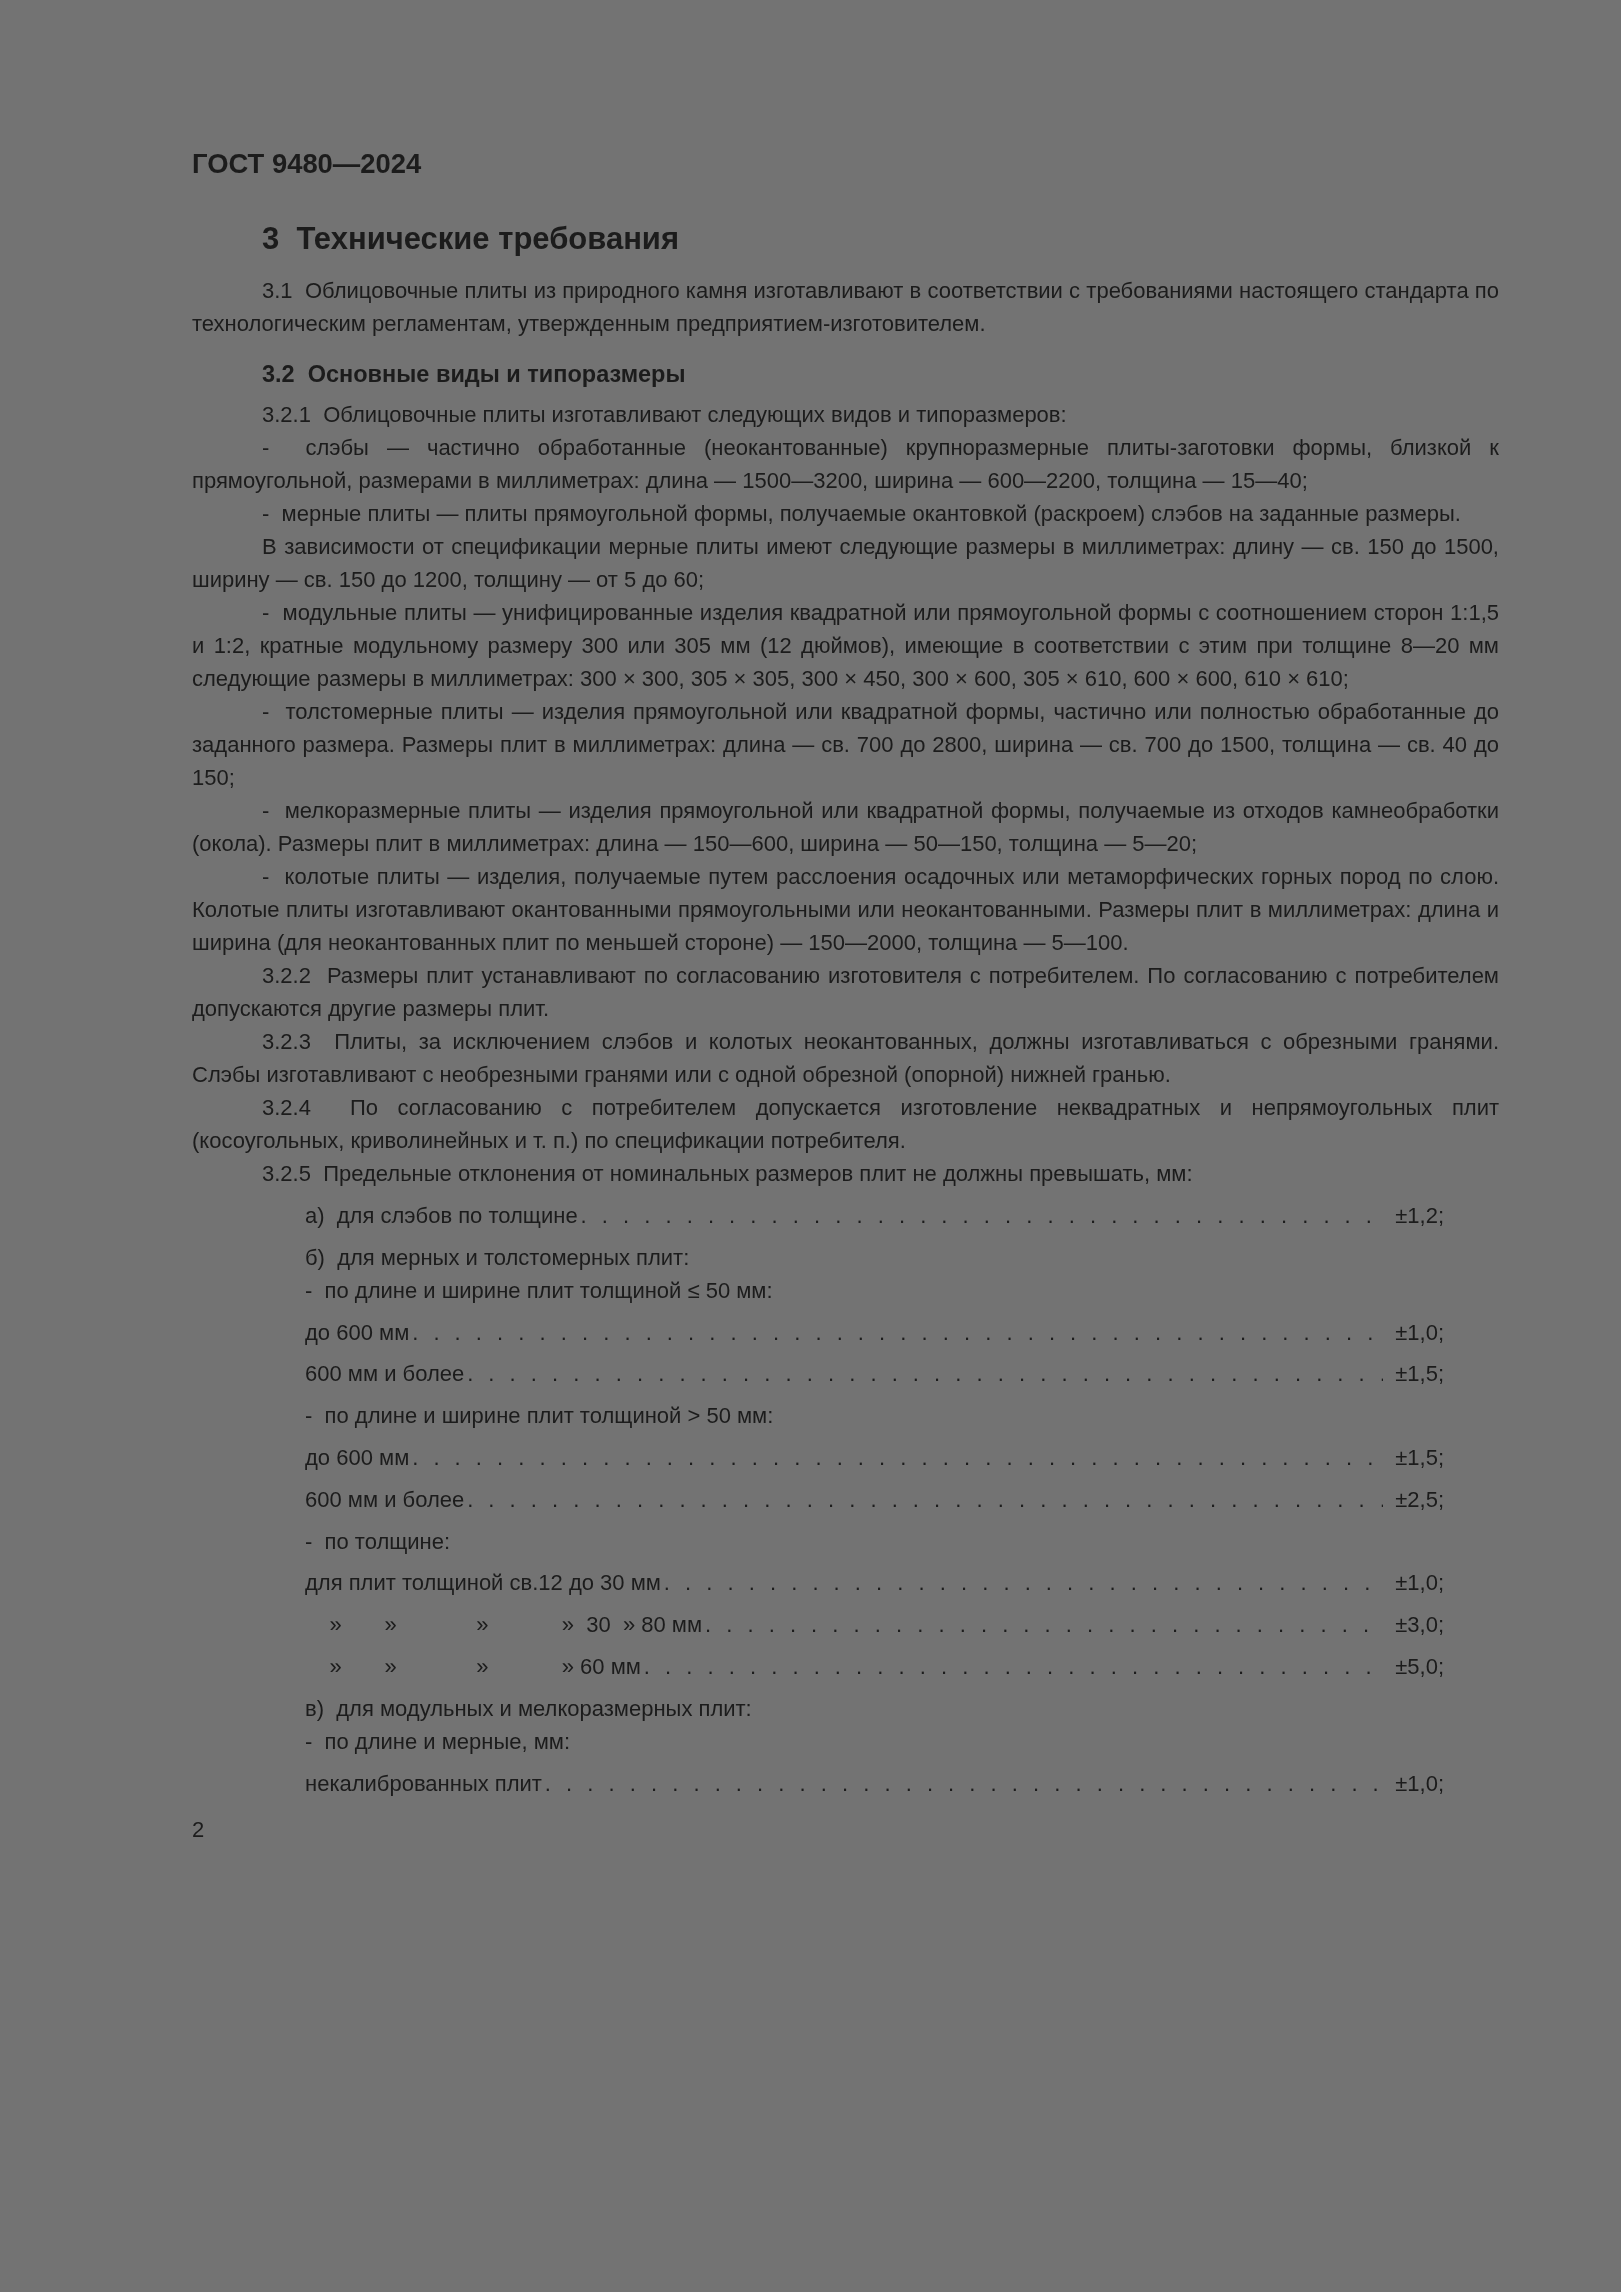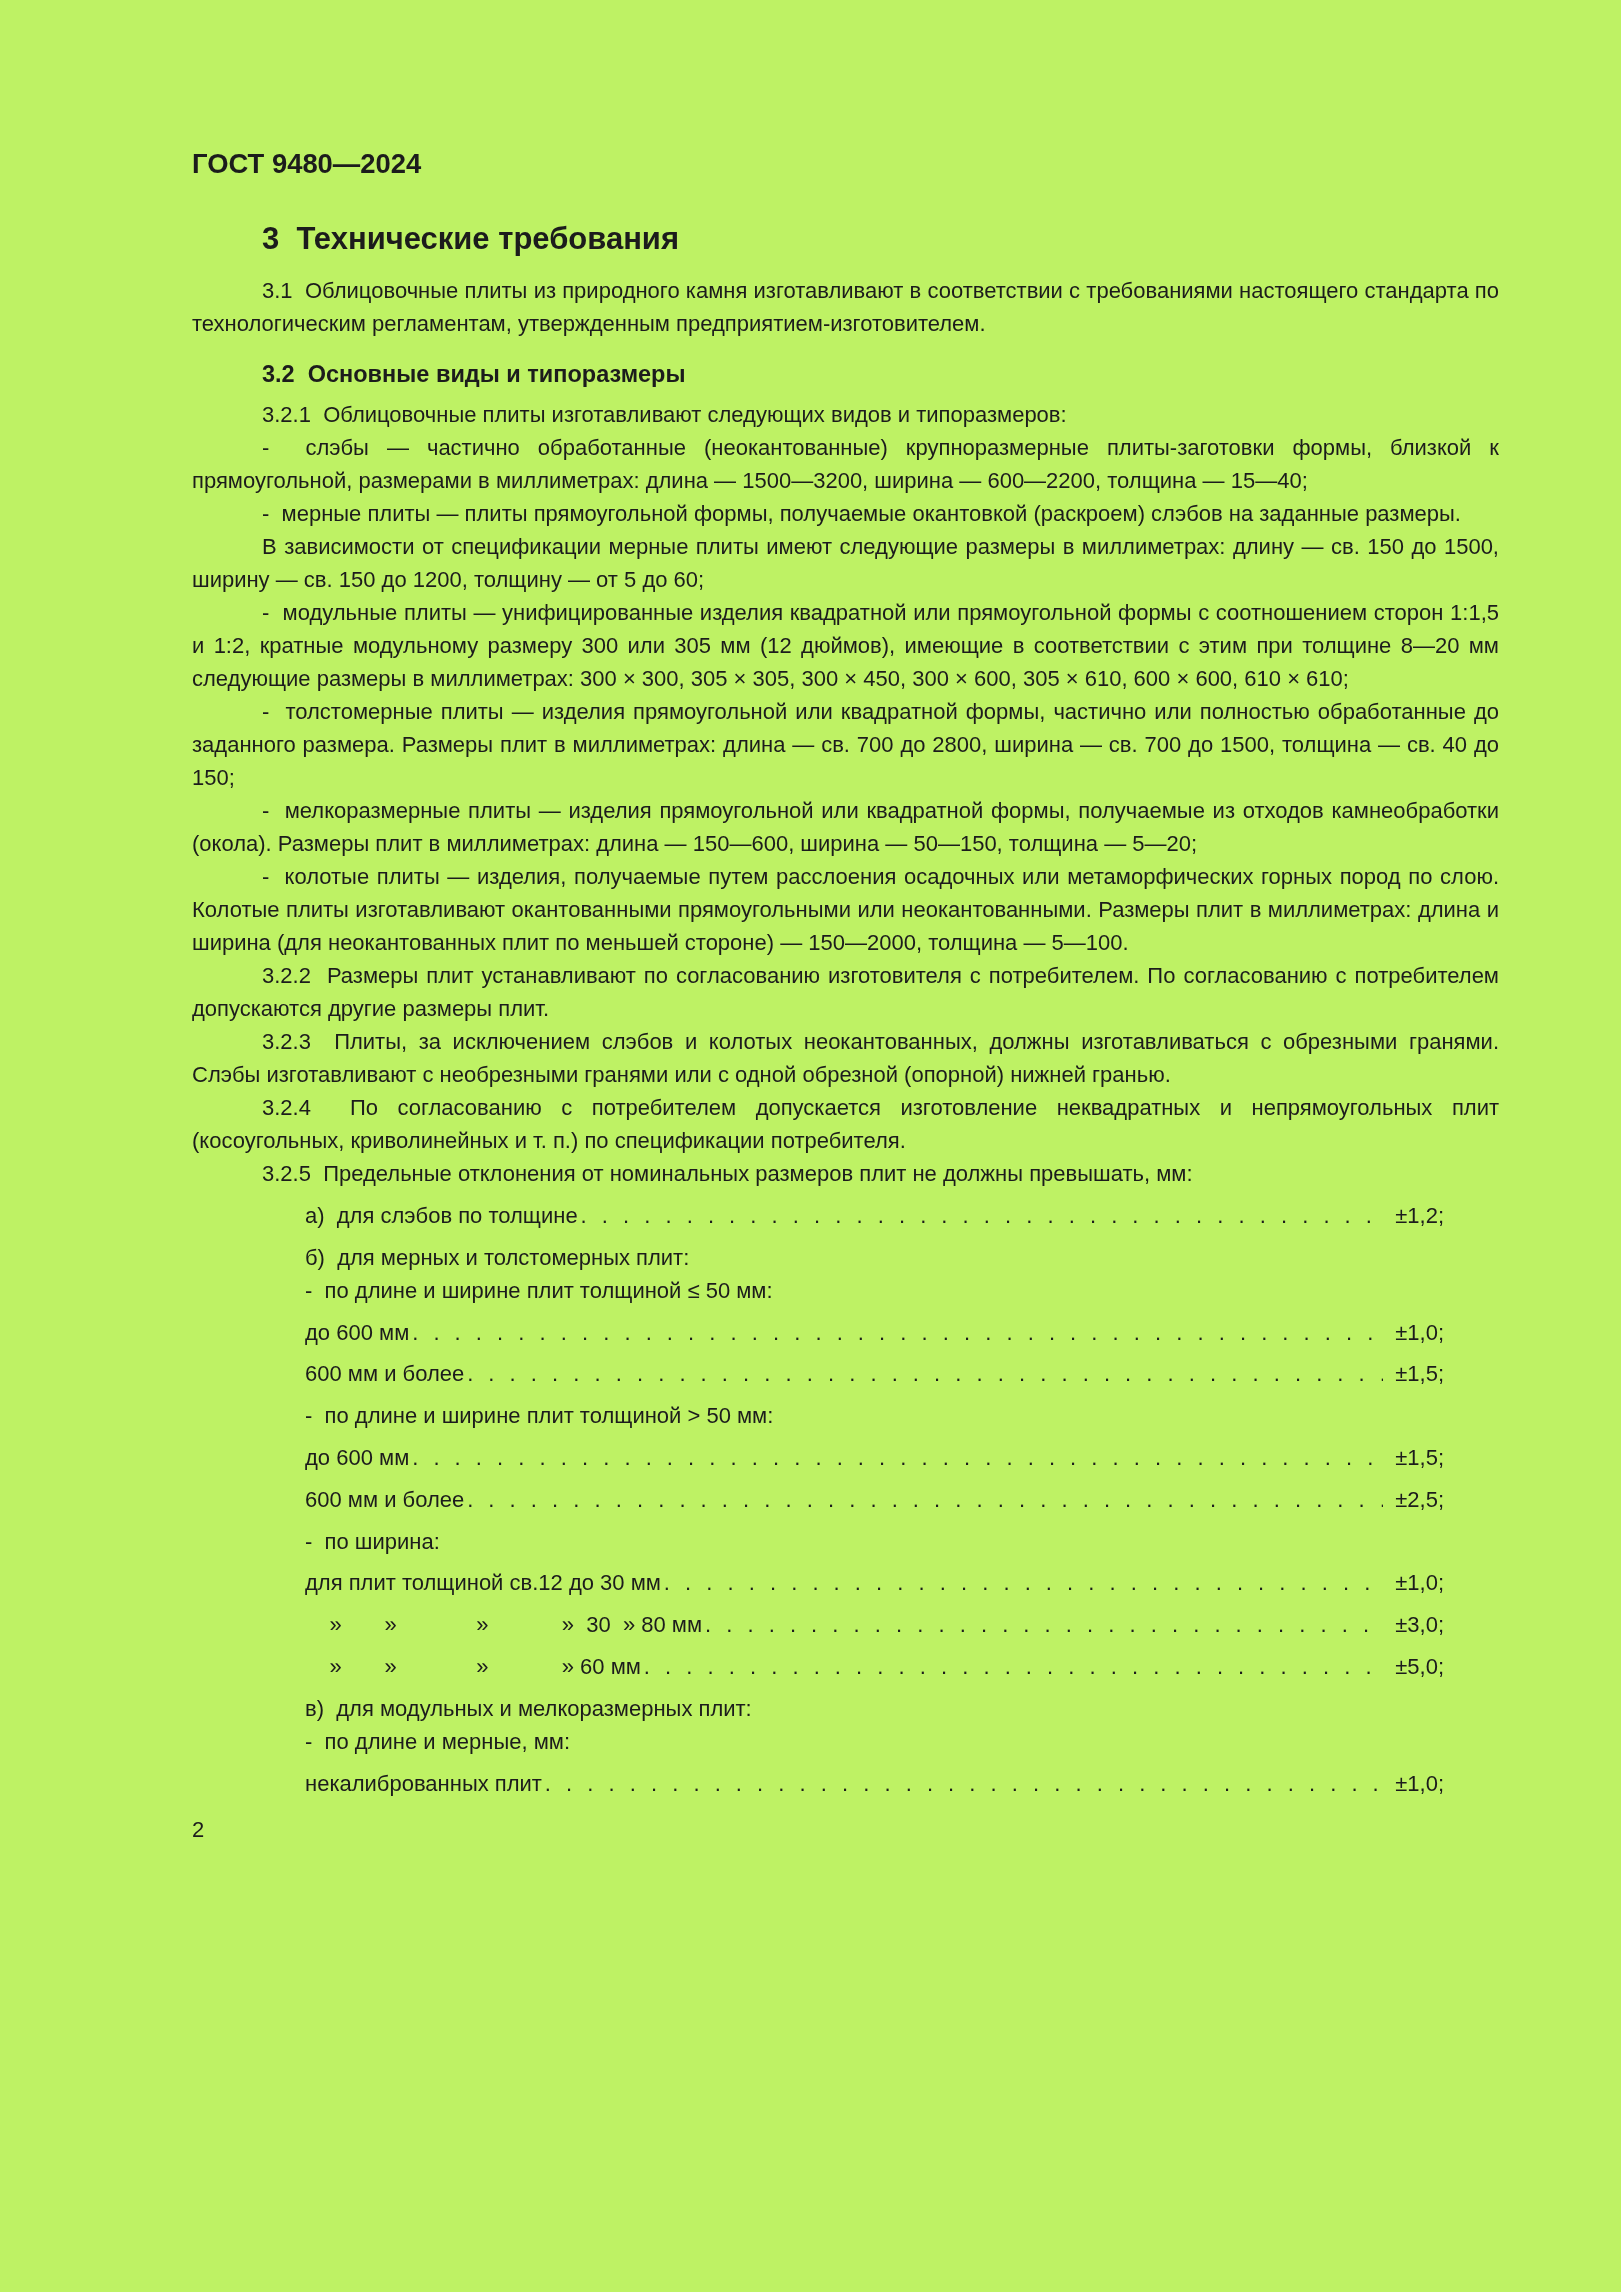--- a/index.html
+++ b/index.html
@@ -1,20 +1,20 @@
 <!DOCTYPE html>
 <html lang="ru"><head>
 <meta charset="utf-8">
 <style>
   html,body{margin:0;padding:0;background:#ffffff;}
   .page{
     position:relative;
     width:1621px;height:2293px;
     box-sizing:border-box;
-    background:#bef264;
+    background:#737373;
     color:#1c1c1c;
     font-family:"Liberation Sans","DejaVu Sans",sans-serif;
     font-size:22px;line-height:33px;
     padding:147px 122px 0 192px;
     overflow:hidden;
   }
   .doc-code{font-weight:bold;font-size:27.4px;line-height:33px;white-space:pre-wrap;}
   .h1{font-weight:bold;font-size:31px;line-height:39px;margin:39px 0 15.7px;padding-left:70px;white-space:pre-wrap;}
   .h2{font-weight:bold;font-size:23.5px;line-height:35px;margin:17.6px 0 5.9px;padding-left:70px;white-space:pre-wrap;}
   .p{margin:0;text-align:justify;text-indent:70px;}
@@ -77,21 +77,21 @@
         <span class="tollabel">до 600 мм</span>
         <span class="dots">. . . . . . . . . . . . . . . . . . . . . . . . . . . . . . . . . . . . . . . . . . . . . . . . . . . . . . . . . . . . . . . . . . . . . . . . . . . . . . . . . . . . . . . . . . </span>
         <span class="val">±1,5;</span>
       </div>
       <div class="tolrow">
         <span class="tollabel">600 мм и более</span>
         <span class="dots">. . . . . . . . . . . . . . . . . . . . . . . . . . . . . . . . . . . . . . . . . . . . . . . . . . . . . . . . . . . . . . . . . . . . . . . . . . . . . . . . . . . . . . . . . . </span>
         <span class="val">±2,5;</span>
       </div>
       <div class="tolrow">
-        <span class="tollabel">-  по ширина:</span>
+        <span class="tollabel">-  по толщине:</span>
       </div>
       <div class="tolrow">
         <span class="tollabel">для плит толщиной св.12 до 30 мм</span>
         <span class="dots">. . . . . . . . . . . . . . . . . . . . . . . . . . . . . . . . . . . . . . . . . . . . . . . . . . . . . . . . . . . . . . . . . . . . . . . . . . . . . . . . . . . . . . . . . . </span>
         <span class="val">±1,0;</span>
       </div>
       <div class="tolrow">
         <span class="tollabel">    »       »             »            »  30  » 80 мм</span>
         <span class="dots">. . . . . . . . . . . . . . . . . . . . . . . . . . . . . . . . . . . . . . . . . . . . . . . . . . . . . . . . . . . . . . . . . . . . . . . . . . . . . . . . . . . . . . . . . . </span>
         <span class="val">±3,0;</span>

